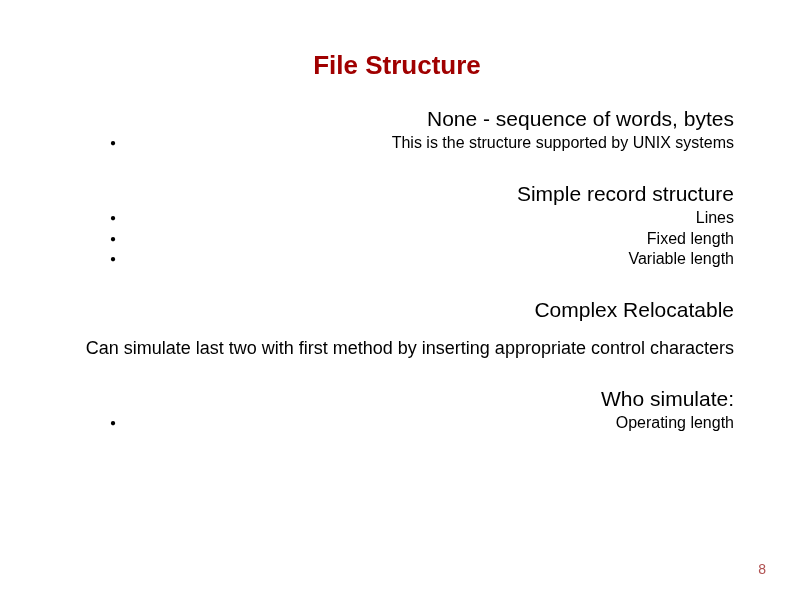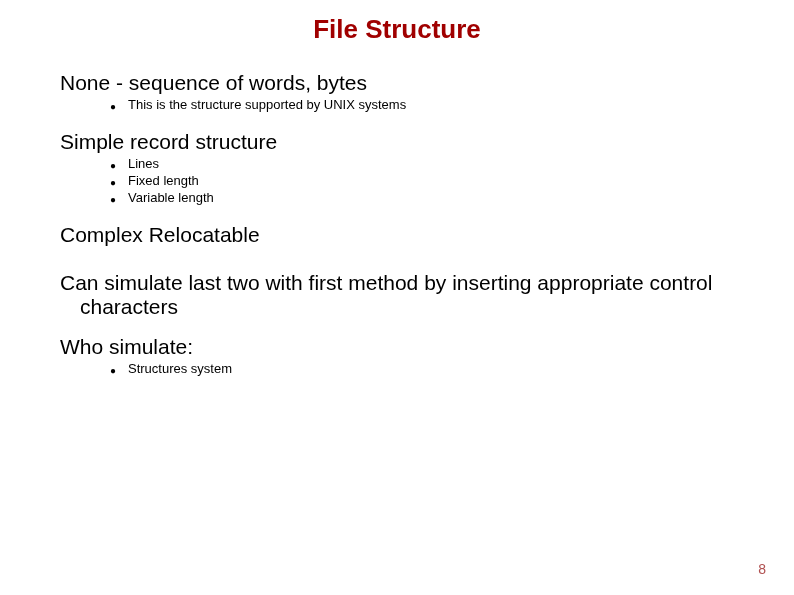--- a/index.html
+++ b/index.html
@@ -1,51 +1,52 @@
 <!DOCTYPE html>
 <html><head>
 <meta charset="utf-8">
 <style>
-  * { margin: 0; padding: 0; box-sizing: border-box; }
+  * { margin: 0; padding: 0; box-sizing: border-box; text-align: right; }
   body {
     width: 794px;
     height: 595px;
     background: #fff;
     font-family: Arial, Helvetica, sans-serif;
     position: relative;
     color: #000;
   }
   .title {
     text-align: center;
     color: #a00000;
     font-size: 26px;
     font-weight: bold;
     padding-top: 14px;
+    margin-top: 36px;
   }
   .content {
     padding: 16px 60px 0 60px;
   }
   .topline {
     font-size: 21px;
-    margin-top: 16px;
+    margin-top: 28px;
   }
   .para {
-    font-size: 21px;
-    margin-top: 24px;
+    font-size: 18px;
+    margin-top: 16px;
     padding-left: 20px;
     text-indent: -20px;
   }
   .topline-first { margin-top: 10px; }
   ul.sub {
     list-style: none;
     padding-left: 50px;
     margin-top: 2px;
   }
   ul.sub li {
-    font-size: 13px;
+    font-size: 16px;
     line-height: 1.3;
     position: relative;
     padding-left: 18px;
   }
   ul.sub li::before {
     content: "●";
     position: absolute;
     left: 0;
     top: 0;
     font-size: 10px;
@@ -79,18 +80,18 @@
   </ul>
 
   <div class="topline">Complex Relocatable</div>
   <ul class="sub">
   </ul>
 
   <div class="para">Can simulate last two with first method by inserting appropriate control characters</div>
 
   <div class="topline">Who simulate:</div>
   <ul class="sub">
-    <li>Structures system</li>
+    <li>Operating length</li>
   </ul>
 
 </div>
 
 <div class="pagenum">8</div>
 
 </body></html>

